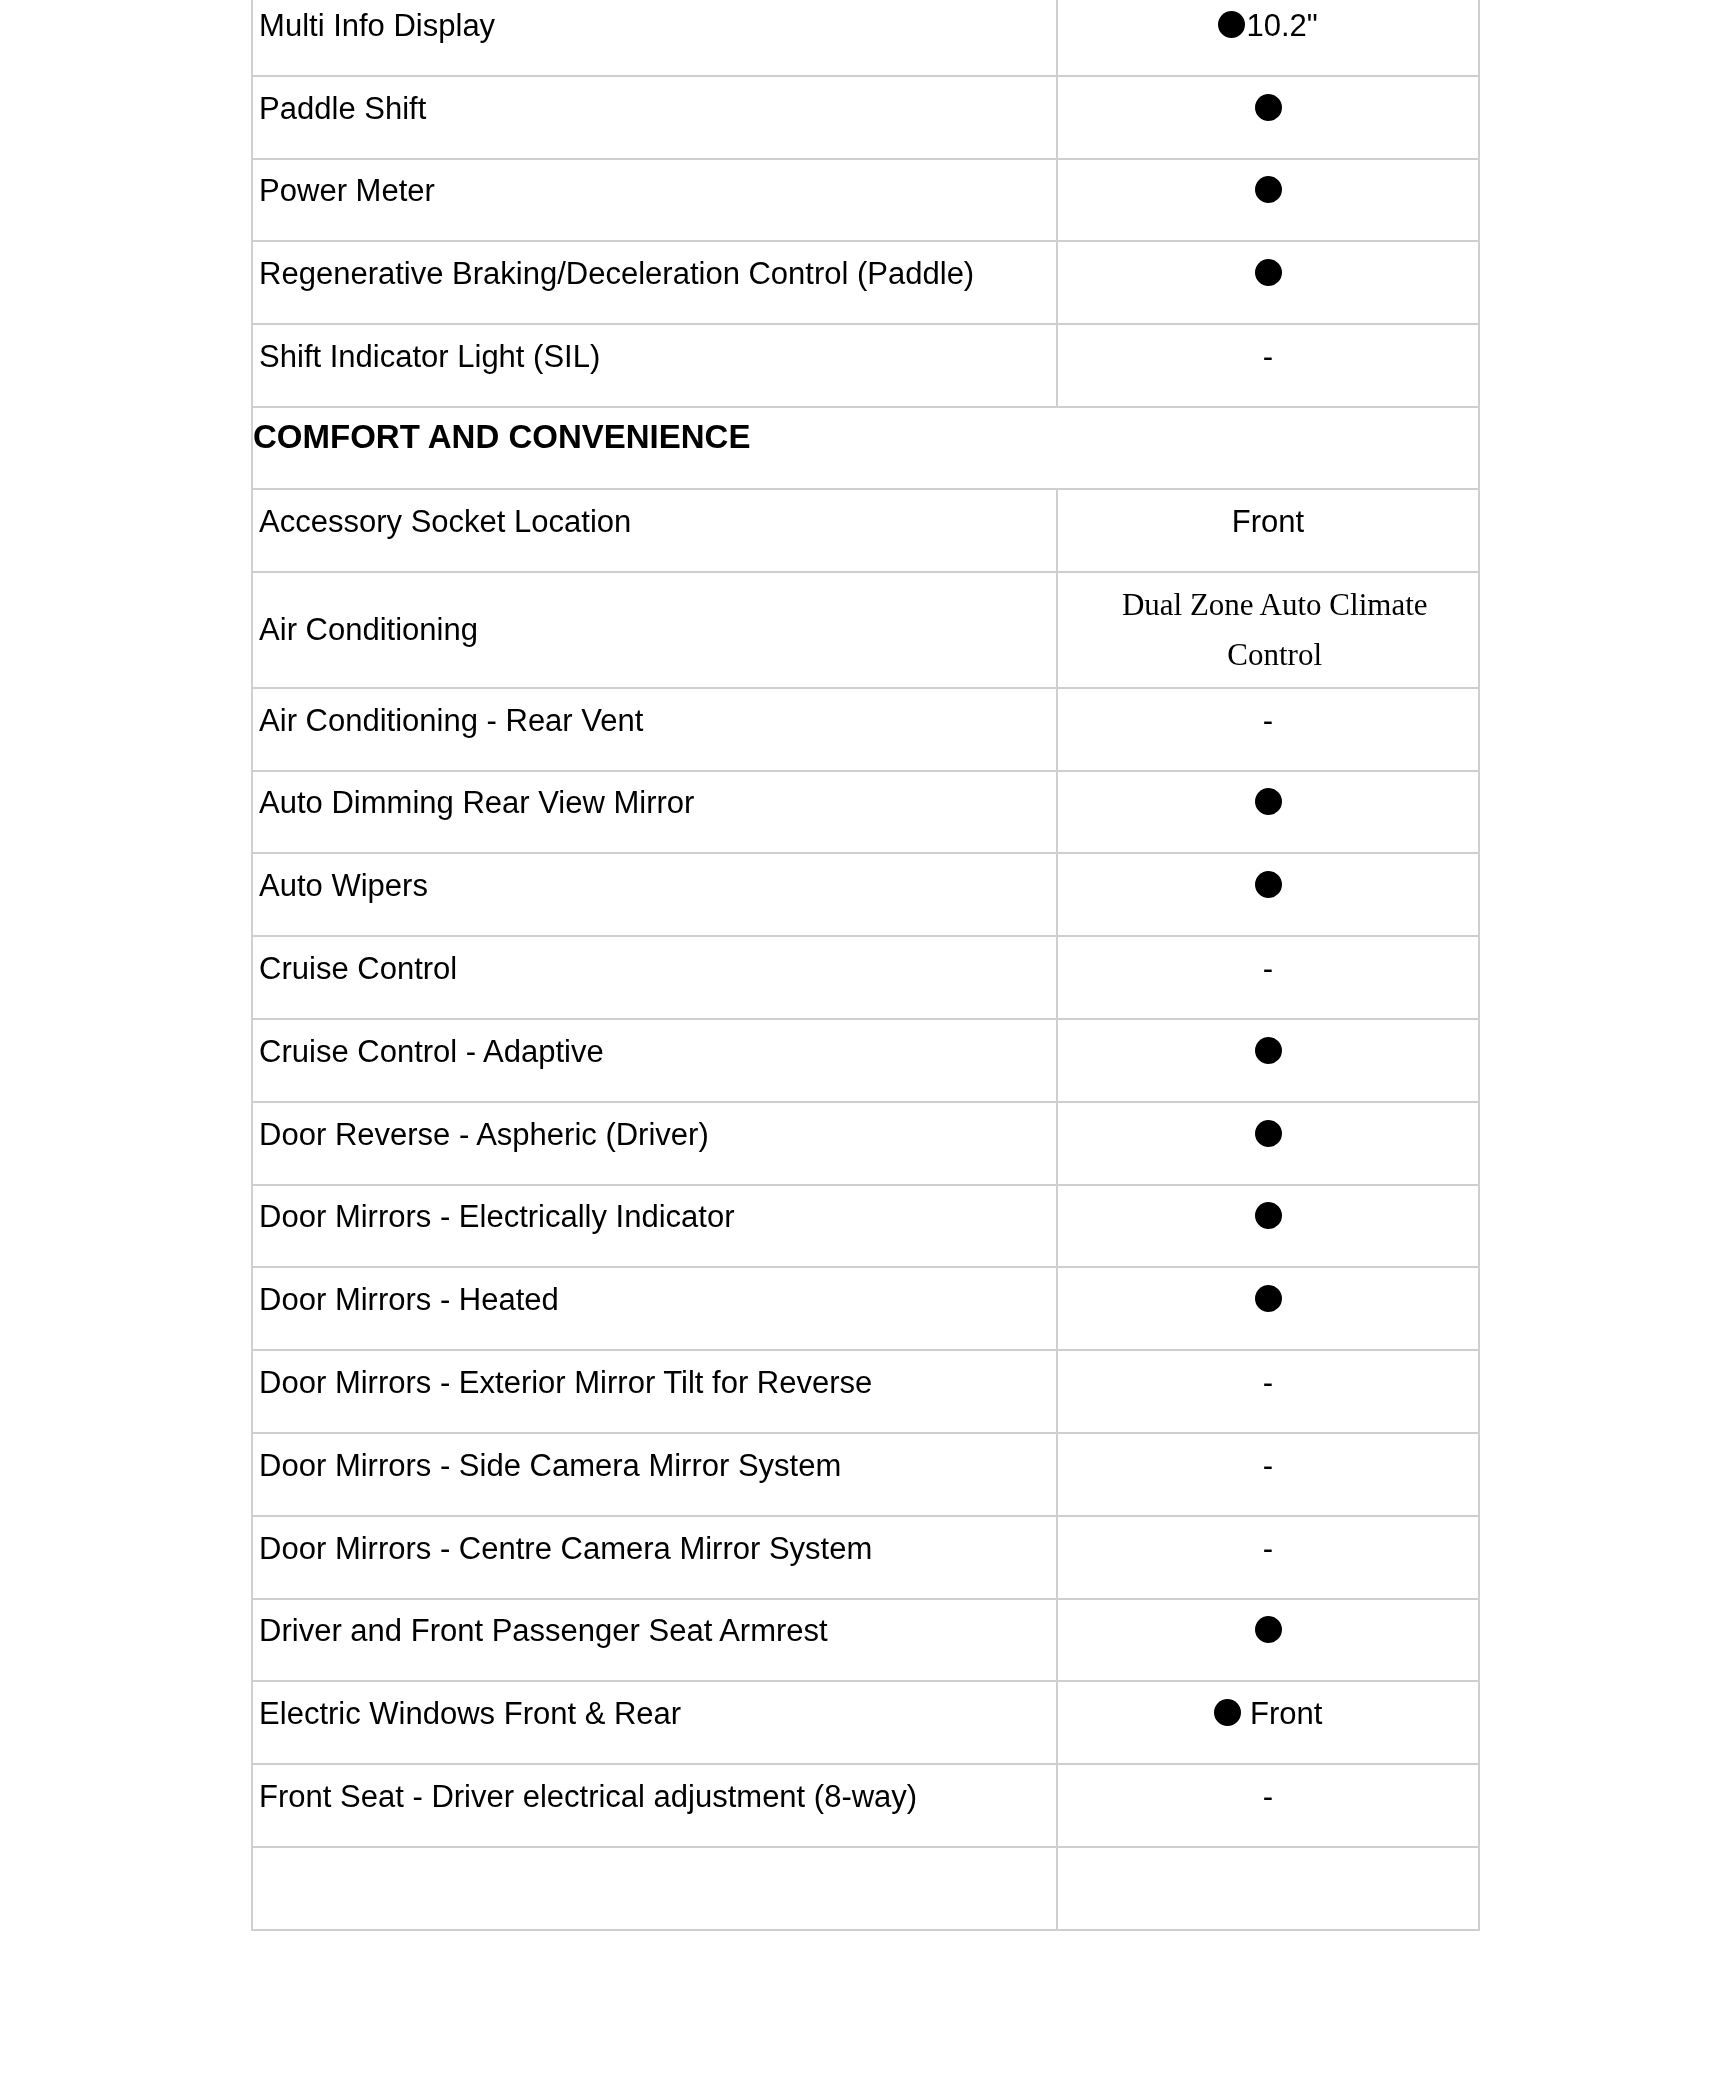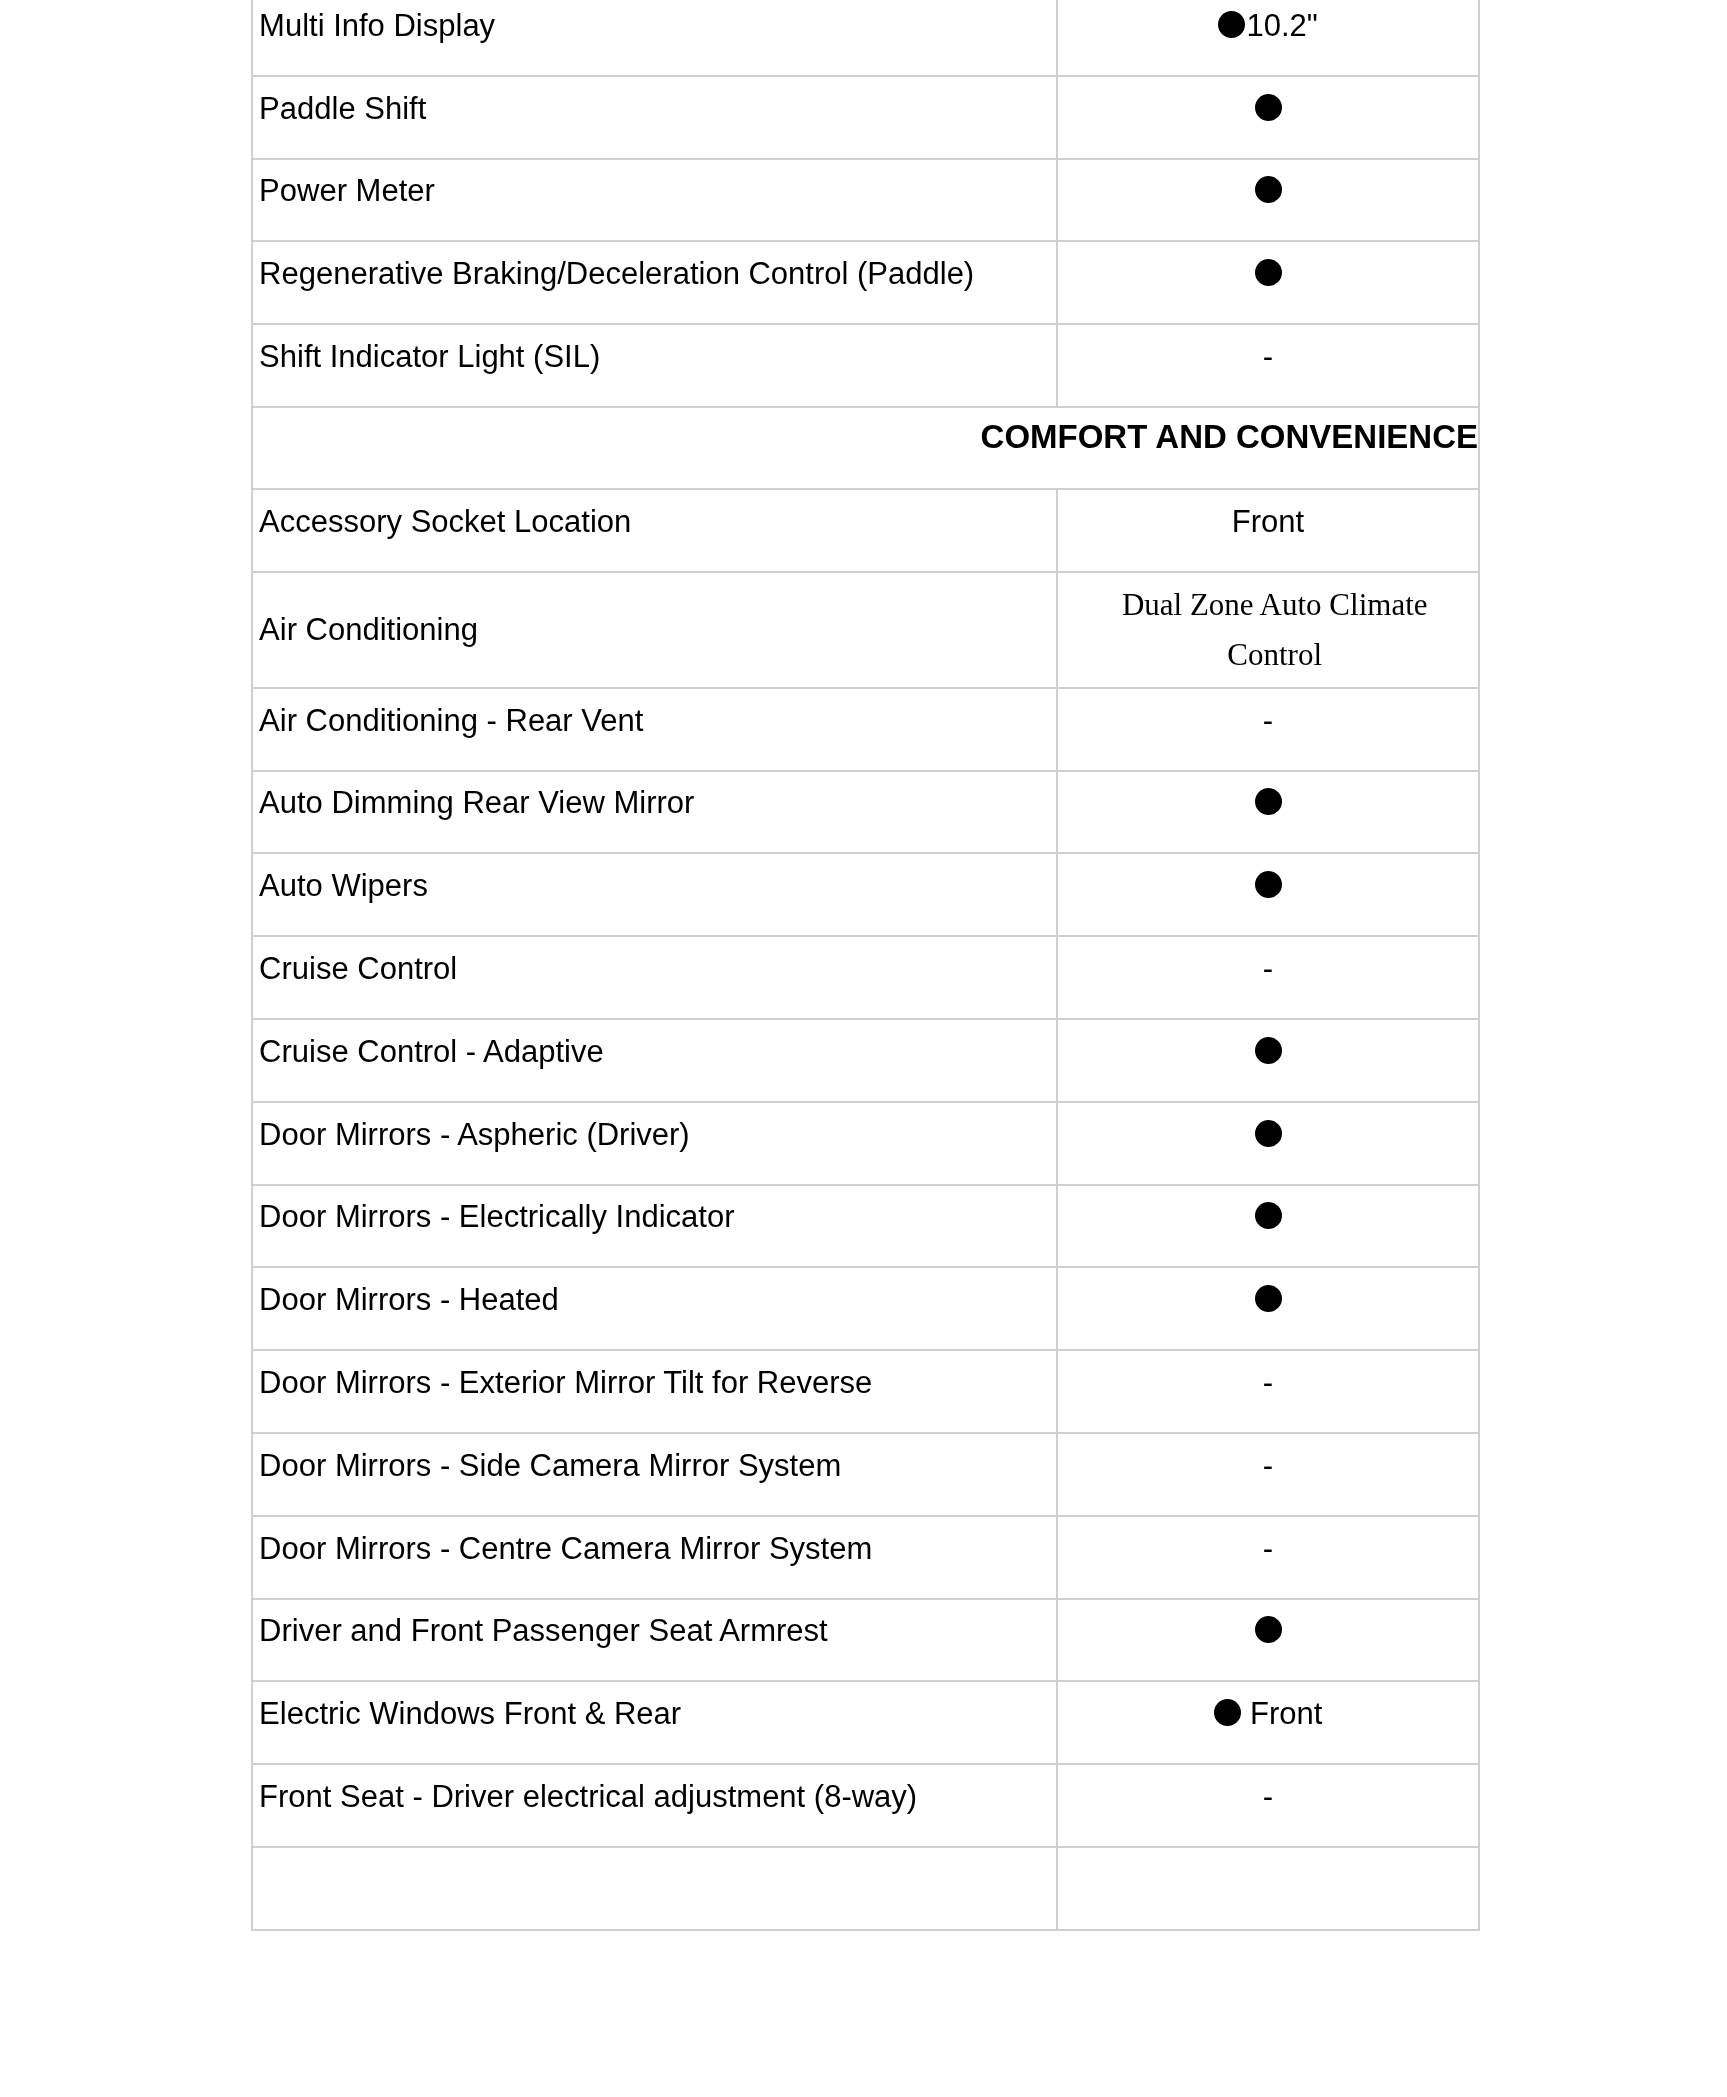--- a/index.html
+++ b/index.html
@@ -39,21 +39,21 @@
       vertical-align: middle;
     }
     .spec-table tr.single td.feature { vertical-align: top; }
     .spec-table td.value {
       text-align: center;
       vertical-align: top;
     }
     .spec-table tr.multi td { vertical-align: middle; padding-top: 6.8px; padding-bottom: 6.8px; }
     .spec-table tr.multi td.value { line-height: 50px; padding-left: 27px; padding-right: 13.6px; font-family: Liberation Serif, serif; }
     .spec-table tr.section td {
-      text-align: right;
+      text-align: left;
       font-weight: bold;
       font-size: 33px;
       padding-top: 4.1px;
       padding-bottom: 26.4px;
     }
     .dot {
       display: inline-block;
       width: 27px;
       height: 27px;
       border-radius: 50%;
@@ -117,21 +117,21 @@
       </tr>
       <tr class="single">
         <td class="feature">Cruise Control</td>
         <td class="value"><span>-</span></td>
       </tr>
       <tr class="single">
         <td class="feature">Cruise Control - Adaptive</td>
         <td class="value"><span class="dot"></span></td>
       </tr>
       <tr class="single">
-        <td class="feature">Door Mirrors - Aspheric (Driver)</td>
+        <td class="feature">Door Reverse - Aspheric (Driver)</td>
         <td class="value"><span class="dot"></span></td>
       </tr>
       <tr class="single">
         <td class="feature">Door Mirrors - Electrically Indicator</td>
         <td class="value"><span class="dot"></span></td>
       </tr>
       <tr class="single">
         <td class="feature">Door Mirrors - Heated</td>
         <td class="value"><span class="dot"></span></td>
       </tr>

